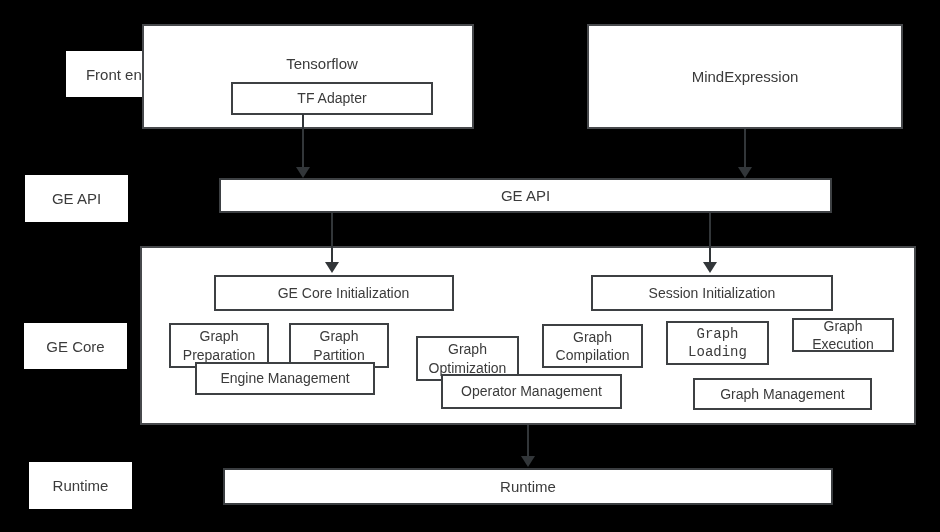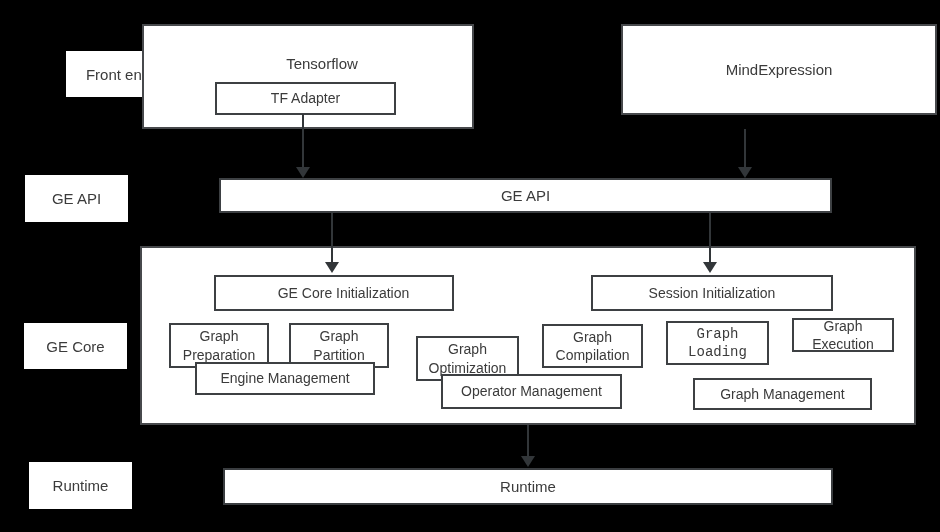--- a/index.html
+++ b/index.html
@@ -83,22 +83,22 @@
     border-top: 11px solid #323639;
   }
 
   
   .lbl-frontend { left: 26px;  top: 51px;  width: 104px; height: 46px; margin-left: 40px; }
   .lbl-geapi    { left: 25px;  top: 175px; width: 103px; height: 47px; }
   .lbl-gecore   { left: 24px;  top: 323px; width: 103px; height: 46px; }
   .lbl-runtime  { left: 29px;  top: 462px; width: 103px; height: 47px; }
 
   .box-tensorflow { left: 142px; top: 24px; width: 332px; height: 105px; display: block; }
-  .box-tfadapter  { left: 71px;  top: 56px; width: 181px; height: 33px; }
-  .box-mindexpr   { left: 621px; top: 24px; width: 316px; height: 91px; }
+  .box-tfadapter  { left: 87px;  top: 56px; width: 202px; height: 33px; }
+  .box-mindexpr   { left: 587px; top: 24px; width: 316px; height: 105px; }
 
   .bar-geapi   { left: 219px; top: 178px; width: 613px; height: 35px; }
   .bar-runtime { left: 223px; top: 468px; width: 610px; height: 37px; border-color: #3a3d40; }
 
   .box-gecore { left: 140px; top: 246px; width: 776px; height: 179px; }
 
   .b-gci { left: 72px;  top: 27px;  width: 240px; height: 36px; padding-left: 19px; }
   .b-si  { left: 449px; top: 27px;  width: 242px; height: 36px; }
 
   .b-s0 { left: 27px;  top: 75px; width: 100px; height: 45px; }

